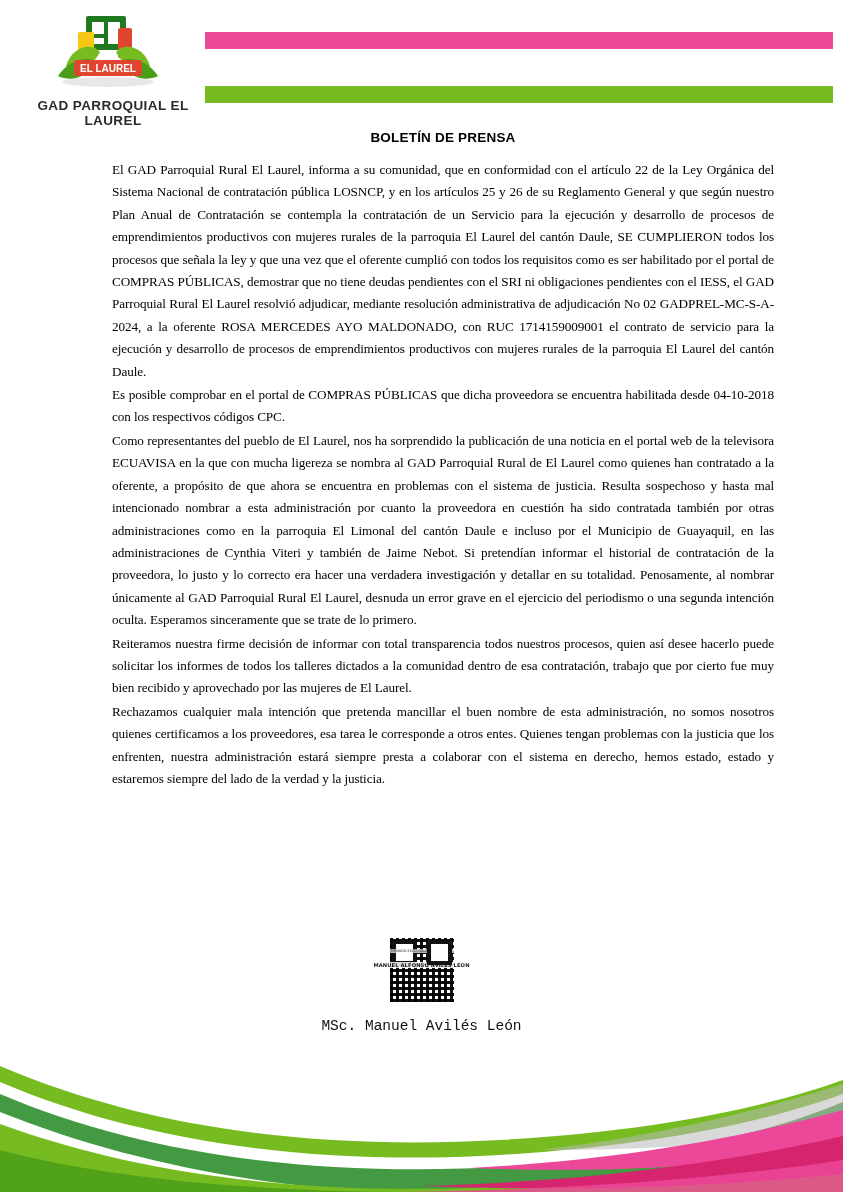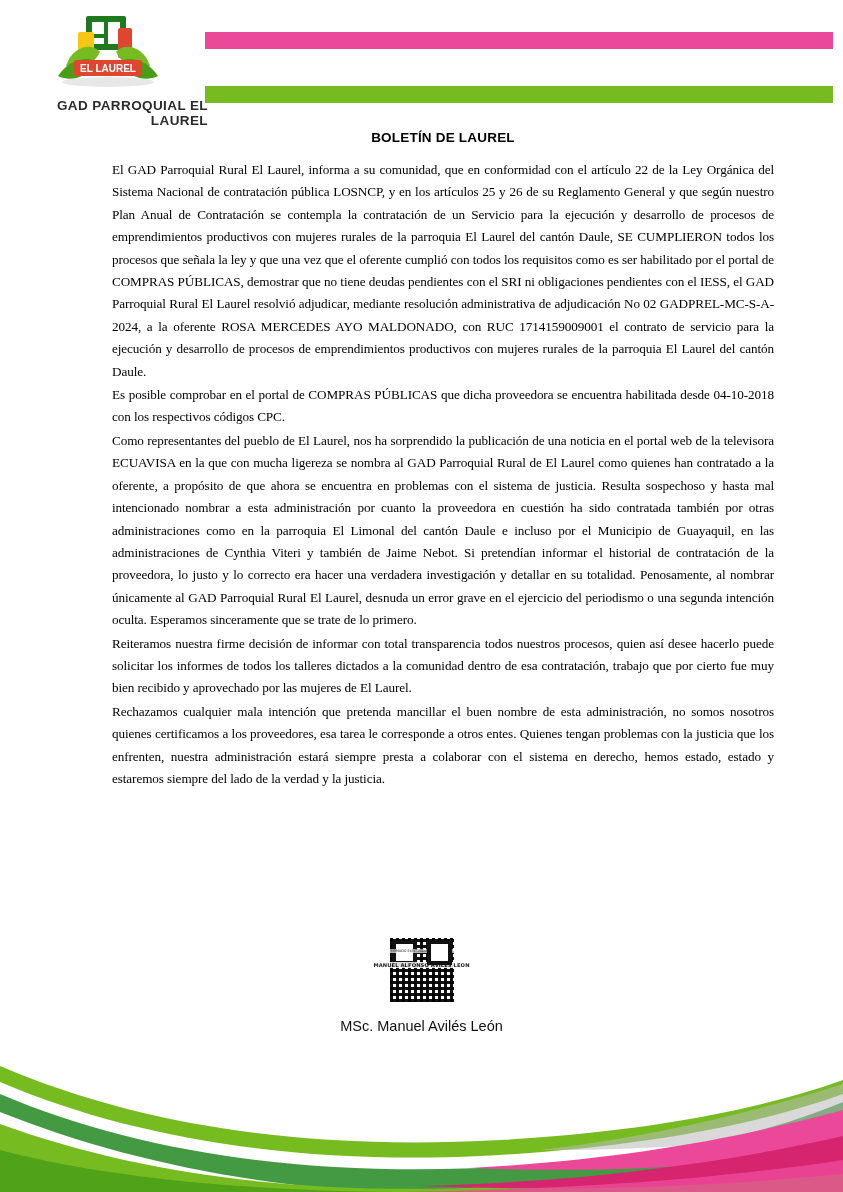--- a/index.html
+++ b/index.html
@@ -36,21 +36,21 @@
     left: 30px;
     top: 2px;
     width: 120px;
     height: 78px;
   }
   .logo-caption {
     position: absolute;
     left: 0;
     top: 88px;
     width: 190px;
-    text-align: right;
+    text-align: center;
     font-family: "Liberation Sans", sans-serif;
     font-weight: bold;
     font-size: 13.5px;
     letter-spacing: 0.4px;
     color: #2b2b2b;
   }
   .bar {
     position: absolute;
     left: 205px;
     height: 17px;
@@ -140,21 +140,21 @@
     transform: translateX(-50%);
     width: 110px;
     font-size: 3.4px;
     line-height: 4px;
     color: #222;
     background: rgba(255,255,255,0.7);
     text-align: center;
   }
   .sign-name {
     margin-top: 16px;
-    font-family: Liberation Sans, sans-serif;
+    font-family: Liberation Mono, monospace;
     font-size: 14.5px;
     color: #111;
   }
   .sign-role {
     margin-top: 3px;
     font-family: "Liberation Sans", sans-serif;
     font-size: 13.5px;
     font-weight: bold;
   }
   .sign-org {
@@ -217,21 +217,21 @@
       <ellipse cx="60" cy="70" rx="46" ry="5" fill="#c9c9c9" opacity="0.45"></ellipse>
     </svg>
     <div class="logo-caption">GAD PARROQUIAL EL LAUREL</div>
   </div>
 
   <div class="bar bar-pink"></div>
   <div class="bar bar-green"></div>
 </div>
 
 <div class="doc">
-  <h1 class="doc-title">BOLETÍN DE LAUREL</h1>
+  <h1 class="doc-title">BOLETÍN DE PRENSA</h1>
 
   <p class="para">El GAD Parroquial Rural El Laurel, informa a su comunidad, que en conformidad con el artículo 22 de la Ley Orgánica del Sistema Nacional de contratación pública LOSNCP, y en los artículos 25 y 26 de su Reglamento General y que según nuestro Plan Anual de Contratación se contempla la contratación de un Servicio para la ejecución y desarrollo de procesos de emprendimientos productivos con mujeres rurales de la parroquia El Laurel del cantón Daule, SE CUMPLIERON todos los procesos que señala la ley y que una vez que el oferente cumplió con todos los requisitos como es ser habilitado por el portal de COMPRAS PÚBLICAS, demostrar que no tiene deudas pendientes con el SRI ni obligaciones pendientes con el IESS, el GAD Parroquial Rural El Laurel resolvió adjudicar, mediante resolución administrativa de adjudicación No 02 GADPREL-MC-S-A-2024, a la oferente ROSA MERCEDES AYO MALDONADO, con RUC 1714159009001 el contrato de servicio para la ejecución y desarrollo de procesos de emprendimientos productivos con mujeres rurales de la parroquia El Laurel del cantón Daule.</p>
   <p class="para">Es posible comprobar en el portal de COMPRAS PÚBLICAS que dicha proveedora se encuentra habilitada desde 04-10-2018 con los respectivos códigos CPC.</p>
   <p class="para">Como representantes del pueblo de El Laurel, nos ha sorprendido la publicación de una noticia en el portal web de la televisora ECUAVISA en la que con mucha ligereza se nombra al GAD Parroquial Rural de El Laurel como quienes han contratado a la oferente, a propósito de que ahora se encuentra en problemas con el sistema de justicia. Resulta sospechoso y hasta mal intencionado nombrar a esta administración por cuanto la proveedora en cuestión ha sido contratada también por otras administraciones como en la parroquia El Limonal del cantón Daule e incluso por el Municipio de Guayaquil, en las administraciones de Cynthia Viteri y también de Jaime Nebot. Si pretendían informar el historial de contratación de la proveedora, lo justo y lo correcto era hacer una verdadera investigación y detallar en su totalidad. Penosamente, al nombrar únicamente al GAD Parroquial Rural El Laurel, desnuda un error grave en el ejercicio del periodismo o una segunda intención oculta. Esperamos sinceramente que se trate de lo primero.</p>
   <p class="para">Reiteramos nuestra firme decisión de informar con total transparencia todos nuestros procesos, quien así desee hacerlo puede solicitar los informes de todos los talleres dictados a la comunidad dentro de esa contratación, trabajo que por cierto fue muy bien recibido y aprovechado por las mujeres de El Laurel.</p>
   <p class="para">Rechazamos cualquier mala intención que pretenda mancillar el buen nombre de esta administración, no somos nosotros quienes certificamos a los proveedores, esa tarea le corresponde a otros entes. Quienes tengan problemas con la justicia que los enfrenten, nuestra administración estará siempre presta a colaborar con el sistema en derecho, hemos estado, estado y estaremos siempre del lado de la verdad y la justicia.</p>
 </div>
 
 <div class="sign-block">
   <div class="qr">

